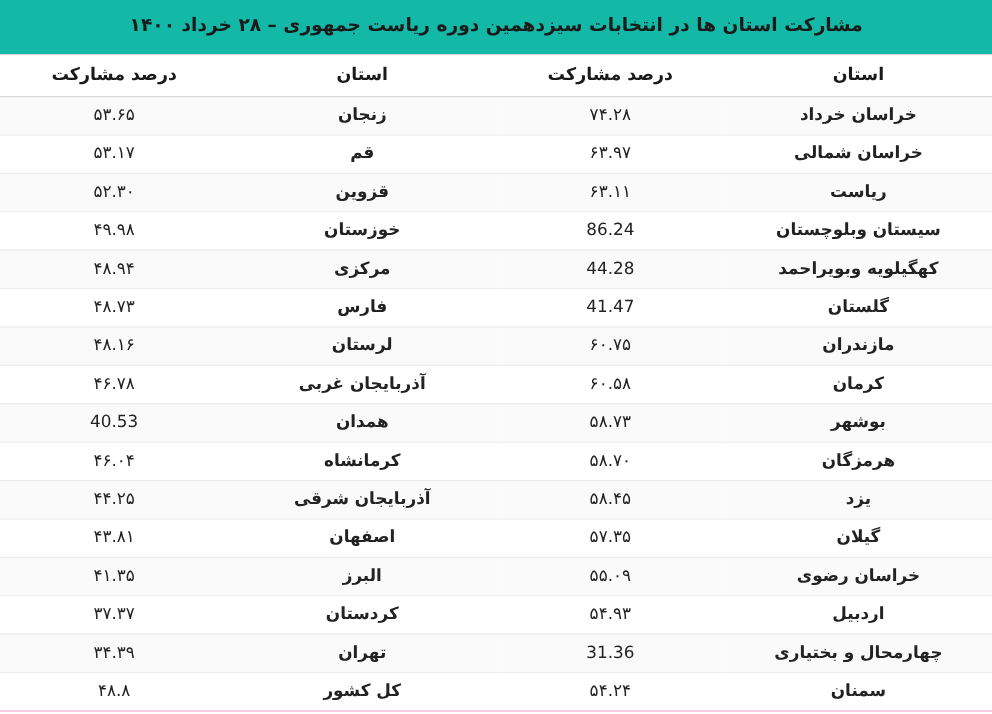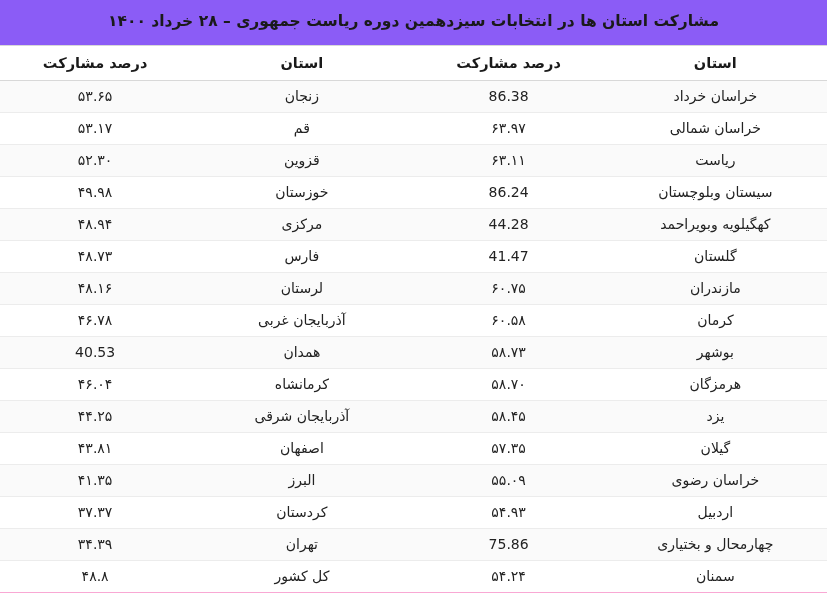--- a/index.html
+++ b/index.html
@@ -28,21 +28,21 @@
     direction: rtl;
   }
   caption.table-title {
     caption-side: top;
     text-align: center;
     font-size: 15.5px;
     font-weight: bold;
     color: #1a1a1a;
     padding: 11px 0 12px 0;
     letter-spacing: 0;
-    background: #8b5cf6;
+    background: #14b8a6;
     line-height: 1.4;
   }
   table.participation-table th {
     font-size: 14.5px;
     font-weight: bold;
     color: #1a1a1a;
     text-align: center;
     padding: 9px 14px;
     border-top: 1px solid #d8d8d8;
     border-bottom: 1px solid #d8d8d8;
@@ -62,21 +62,21 @@
   }
   tbody tr:nth-child(even) td {
     background: #ffffff;
   }
   tbody tr:last-child td {
     border-bottom: 1px solid #f9a8d4;
   }
   
   col.c-prov { width: 27%; }
   col.c-pct  { width: 23%; }
-  .cell-province { text-align: center; }
+  .cell-province { text-align: center; font-weight: bold; }
   .cell-percent { text-align: center; }
 </style>
 </head>
 <body>
 
 <div class="page">
   <table class="participation-table">
     <caption class="table-title">مشارکت استان ها در انتخابات سیزدهمین دوره ریاست جمهوری – ۲۸ خرداد ۱۴۰۰</caption>
     <colgroup>
       <col class="c-prov">
@@ -88,21 +88,21 @@
       <tr>
         <th>استان</th>
         <th>درصد مشارکت</th>
         <th>استان</th>
         <th>درصد مشارکت</th>
       </tr>
     </thead>
     <tbody id="table-body">
         <tr>
           <td class="cell-province">خراسان خرداد</td>
-          <td class="cell-percent">86.38</td>
+          <td class="cell-percent">۷۴.۲۸</td>
           <td class="cell-province">زنجان</td>
           <td class="cell-percent">۵۳.۶۵</td>
         </tr>
         <tr>
           <td class="cell-province">خراسان شمالی</td>
           <td class="cell-percent">۶۳.۹۷</td>
           <td class="cell-province">قم</td>
           <td class="cell-percent">۵۳.۱۷</td>
         </tr>
         <tr>
@@ -172,21 +172,21 @@
           <td class="cell-percent">۴۱.۳۵</td>
         </tr>
         <tr>
           <td class="cell-province">اردبیل</td>
           <td class="cell-percent">۵۴.۹۳</td>
           <td class="cell-province">کردستان</td>
           <td class="cell-percent">۳۷.۳۷</td>
         </tr>
         <tr>
           <td class="cell-province">چهارمحال و بختیاری</td>
-          <td class="cell-percent">75.86</td>
+          <td class="cell-percent">31.36</td>
           <td class="cell-province">تهران</td>
           <td class="cell-percent">۳۴.۳۹</td>
         </tr>
         <tr>
           <td class="cell-province">سمنان</td>
           <td class="cell-percent">۵۴.۲۴</td>
           <td class="cell-province">کل کشور</td>
           <td class="cell-percent">۴۸.۸</td>
         </tr>
       </tbody>

